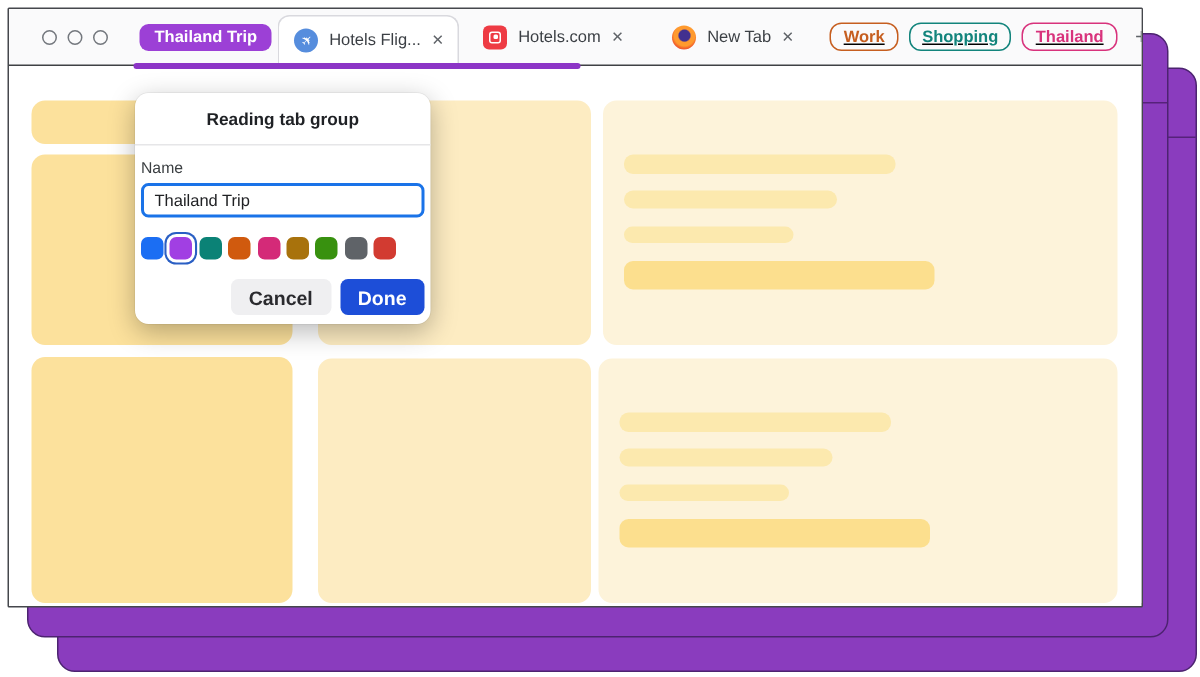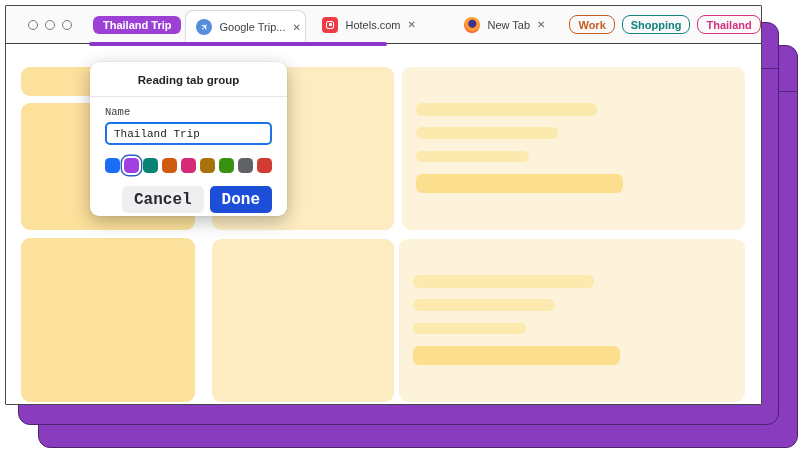--- a/index.html
+++ b/index.html
@@ -20,30 +20,30 @@
   .tabstrip { position:relative; height:38px; background:#fafafb; border-bottom:1.5px solid #3f4145;
               display:flex; align-items:center; }
   .win-controls { display:flex; gap:7px; margin-left:22px; }
   .win-controls i { width:10px; height:10px; border:1.4px solid #74787e; border-radius:50%; background:transparent; }
   .group-badge { margin-left:21px; padding:3px 10px; border-radius:6px; color:#fff; font-size:11px; font-weight:600; white-space:nowrap; }
   .group-underline { position:absolute; left:83px; bottom:-2.5px; width:298px; height:3.5px; border-radius:3px; z-index:6; }
   .tab { display:flex; align-items:center; gap:7px; padding:0 10px; height:33px; font-size:11px; color:#3b3f44; white-space:nowrap; }
   .tab.active { background:#fff; border:1px solid #d9d9de; border-bottom:none; border-radius:8px 8px 0 0;
                 align-self:flex-end; margin-left:4px; width:121px; z-index:2; }
   .tab .close { margin-left:auto; color:#5f6368; font-size:10px; cursor:default; }
-  .tab-hotels { margin-left:6px; margin-right:36px; width:106px; }
+  .tab-hotels { margin-left:6px; margin-right:20px; width:106px; }
   .tab-newtab { width:110px;text-align:right; }
   .favicon { width:16px; height:16px; flex:0 0 16px; border-radius:50%; display:flex; align-items:center; justify-content:center; }
   .fav-flights { background:#568ddd; color:#fff; font-size:9px; }
   .fav-flights span { transform:rotate(-45deg); display:block; }
   .fav-hotels { background:#ee3b44; border-radius:4px; position:relative; }
   .fav-hotels i { position:absolute; left:4px; top:4px; width:8px; height:8px; border:1.5px solid #fff; border-radius:2px; }
   .fav-hotels b { position:absolute; left:6.5px; top:6.5px; width:3px; height:3px; background:#fff; border-radius:1px; }
   .fav-firefox { background:radial-gradient(circle at 52% 42%, #42308f 0 29%, #ff9a2e 36% 55%, #f2622a 68%, #de2f62 100%); }
-  .pill-groups { display:flex; gap:7px; margin-left:14px; }
+  .pill-groups { display:flex; gap:7px; margin-left:14px;text-decoration:underline; }
   .pill { font-size:11px; font-weight:700; border:1.6px solid currentColor; border-radius:8px; padding:2.5px 8px; background:transparent; white-space:nowrap; }
   .newtab-btn { margin-left:12px; color:#5f6368; font-size:15px; line-height:1; }
 
   
   .content { position:relative; width:100%; height:358px; background:#fff; }
   .blk { position:absolute; border-radius:9px; }
   .c-left  { background:#fce19c; }
   .c-mid   { background:#fdecc2; }
   .c-right { background:#fdf3da; }
   .left-strip  { left:15px; top:23px;  width:174px; height:29px; }
@@ -57,29 +57,29 @@
   .bar1 { top:36px;  width:181px; height:13px; }
   .bar2 { top:60px;  width:142px; height:12px; }
   .bar3 { top:84px;  width:113px; height:11px; }
   .bar4 { top:107px; width:207px; height:19px; background:#fcdf8e; }
 
   
   .dialog { position:absolute; left:84px; top:18px; width:197px; height:154px; background:#fff; border-radius:9px;
             box-shadow:0 5px 18px rgba(0,0,0,.28), 0 0 0 .5px rgba(0,0,0,.06); z-index:10; }
   .dlg-title { text-align:center; font-size:11.5px; font-weight:600; color:#1f2125; padding:12px 0 10px; }
   .dlg-divider { border-top:1px solid #e6e6e8; }
-  .dlg-body { padding:9px 15px 0;font-family:Liberation Mono, monospace; }
+  .dlg-body { padding:9px 4px 0; }
   .dlg-name-label { font-size:10.5px; color:#3c4043; }
   .dlg-input { display:block; width:100%; height:23px; margin-top:4px; border:2px solid #1a73e8; border-radius:5px;
                font-size:11px; color:#202124; padding:0 7px; outline:none; font-family:inherit; }
   .swatch-row { display:flex; gap:4.4px; margin-top:13px; }
   .swatch { width:15px; height:15px; border-radius:4.5px; }
   .swatch.selected { box-shadow:0 0 0 2px #fff, 0 0 0 3.4px #2a5fc4; }
   .btn-row { display:flex; justify-content:flex-end; gap:6px; margin-top:13px; }
-  .btn { border:none; border-radius:5px; font-size:16px; font-weight:600; padding:4.5px 12px; font-family:inherit; cursor:default; }
+  .btn { border:none; border-radius:5px; font-size:13px; font-weight:600; padding:4.5px 12px; font-family:inherit; cursor:default; }
   .btn-cancel { background:#efeff1; color:#2a2a2e; }
   .btn-done { background:#1d4ed8; color:#fff; }
 </style>
 </head>
 <body>
 
 <div class="stage">
 
   <div class="backdrop backdrop-2" style="background: rgb(138, 60, 190);">
       <div class="pw-divider"></div>
@@ -96,21 +96,21 @@
         <i></i>
         <i></i>
       </div>
 
       <div class="group-badge" style="background: rgb(156, 64, 214);">Thailand Trip</div>
 
       <div class="tab active">
         <span class="favicon fav-flights">
             <span>✈</span>
           </span>
-        <span>Google Trip...</span>
+        <span>Hotels Flig...</span>
         <span class="close">✕</span>
       </div>
 
       <div class="tab tab-hotels">
         <span class="favicon fav-hotels">
             <i></i>
             <b></b>
           </span>
         <span>Hotels.com</span>
         <span class="close">✕</span>

